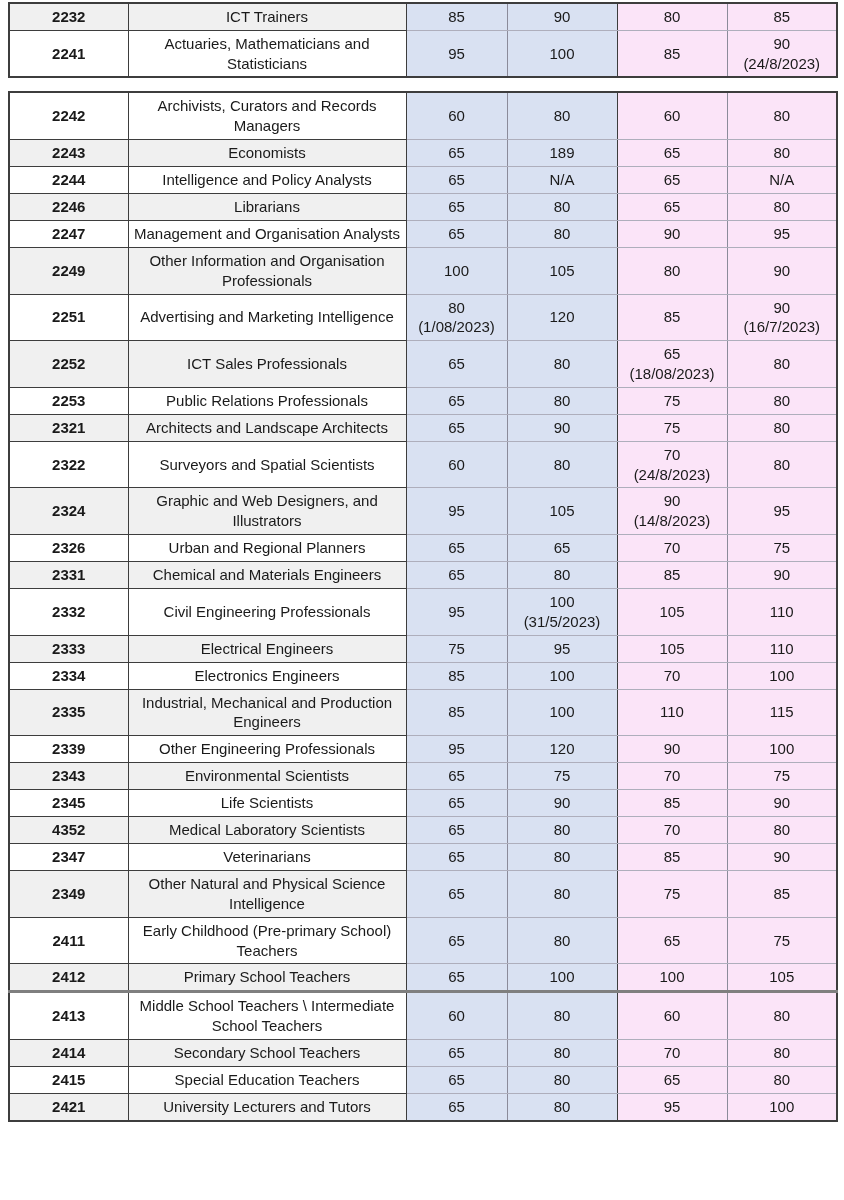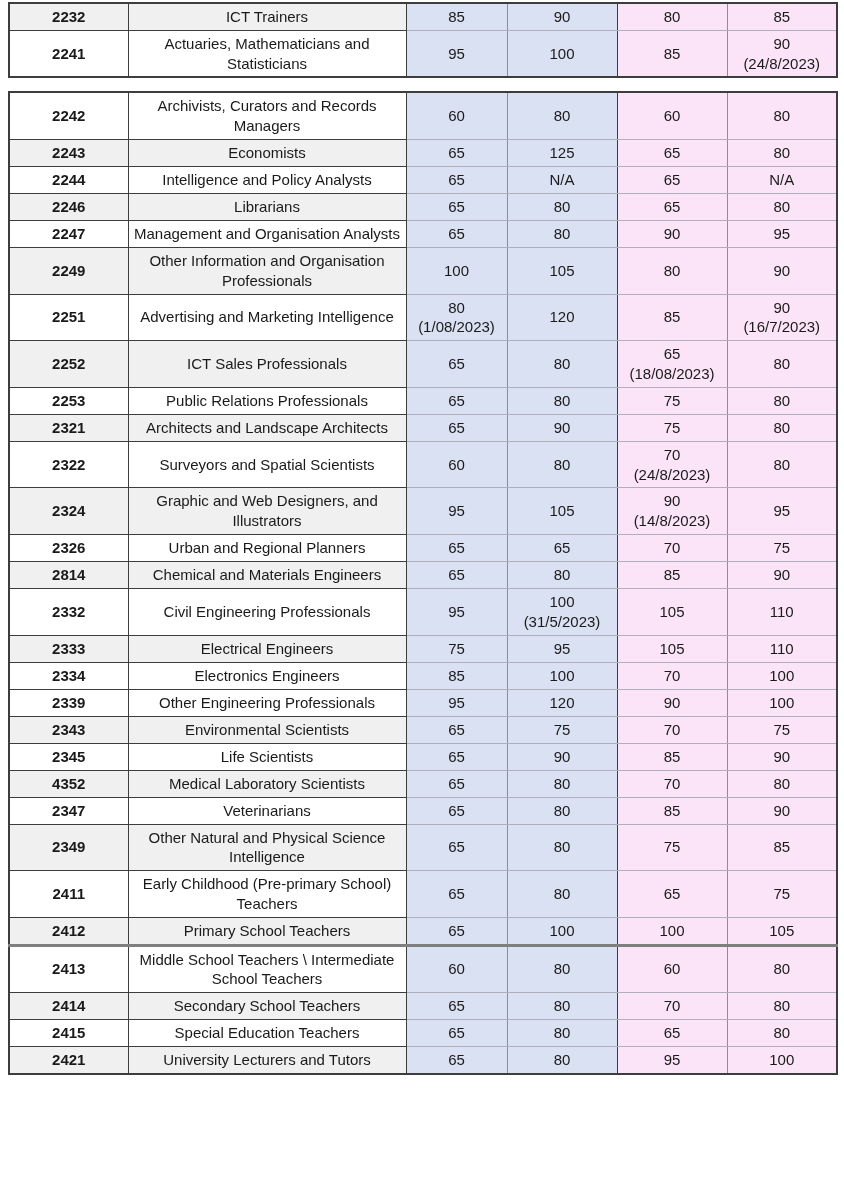--- a/index.html
+++ b/index.html
@@ -112,21 +112,21 @@
           <td class="c-name">Archivists, Curators and Records Managers</td>
           <td class="c-num blue v1">60</td>
           <td class="c-num blue v2">80</td>
           <td class="c-num pink v3">60</td>
           <td class="c-num pink v4">80</td>
         </tr>
         <tr class="shaded">
           <td class="c-code">2243</td>
           <td class="c-name">Economists</td>
           <td class="c-num blue v1">65</td>
-          <td class="c-num blue v2">125</td>
+          <td class="c-num blue v2">189</td>
           <td class="c-num pink v3">65</td>
           <td class="c-num pink v4">80</td>
         </tr>
         <tr>
           <td class="c-code">2244</td>
           <td class="c-name">Intelligence and Policy Analysts</td>
           <td class="c-num blue v1">65</td>
           <td class="c-num blue v2">N/A</td>
           <td class="c-num pink v3">65</td>
           <td class="c-num pink v4">N/A</td>
@@ -210,21 +210,21 @@
         </tr>
         <tr>
           <td class="c-code">2326</td>
           <td class="c-name">Urban and Regional Planners</td>
           <td class="c-num blue v1">65</td>
           <td class="c-num blue v2">65</td>
           <td class="c-num pink v3">70</td>
           <td class="c-num pink v4">75</td>
         </tr>
         <tr class="shaded">
-          <td class="c-code">2814</td>
+          <td class="c-code">2331</td>
           <td class="c-name">Chemical and Materials Engineers</td>
           <td class="c-num blue v1">65</td>
           <td class="c-num blue v2">80</td>
           <td class="c-num pink v3">85</td>
           <td class="c-num pink v4">90</td>
         </tr>
         <tr>
           <td class="c-code">2332</td>
           <td class="c-name">Civil Engineering Professionals</td>
           <td class="c-num blue v1">95</td>
@@ -242,20 +242,28 @@
           <td class="c-num pink v4">110</td>
         </tr>
         <tr>
           <td class="c-code">2334</td>
           <td class="c-name">Electronics Engineers</td>
           <td class="c-num blue v1">85</td>
           <td class="c-num blue v2">100</td>
           <td class="c-num pink v3">70</td>
           <td class="c-num pink v4">100</td>
         </tr>
+        <tr class="shaded">
+          <td class="c-code">2335</td>
+          <td class="c-name">Industrial, Mechanical and Production Engineers</td>
+          <td class="c-num blue v1">85</td>
+          <td class="c-num blue v2">100</td>
+          <td class="c-num pink v3">110</td>
+          <td class="c-num pink v4">115</td>
+        </tr>
         <tr>
           <td class="c-code">2339</td>
           <td class="c-name">Other Engineering Professionals</td>
           <td class="c-num blue v1">95</td>
           <td class="c-num blue v2">120</td>
           <td class="c-num pink v3">90</td>
           <td class="c-num pink v4">100</td>
         </tr>
         <tr class="shaded">
           <td class="c-code">2343</td>

